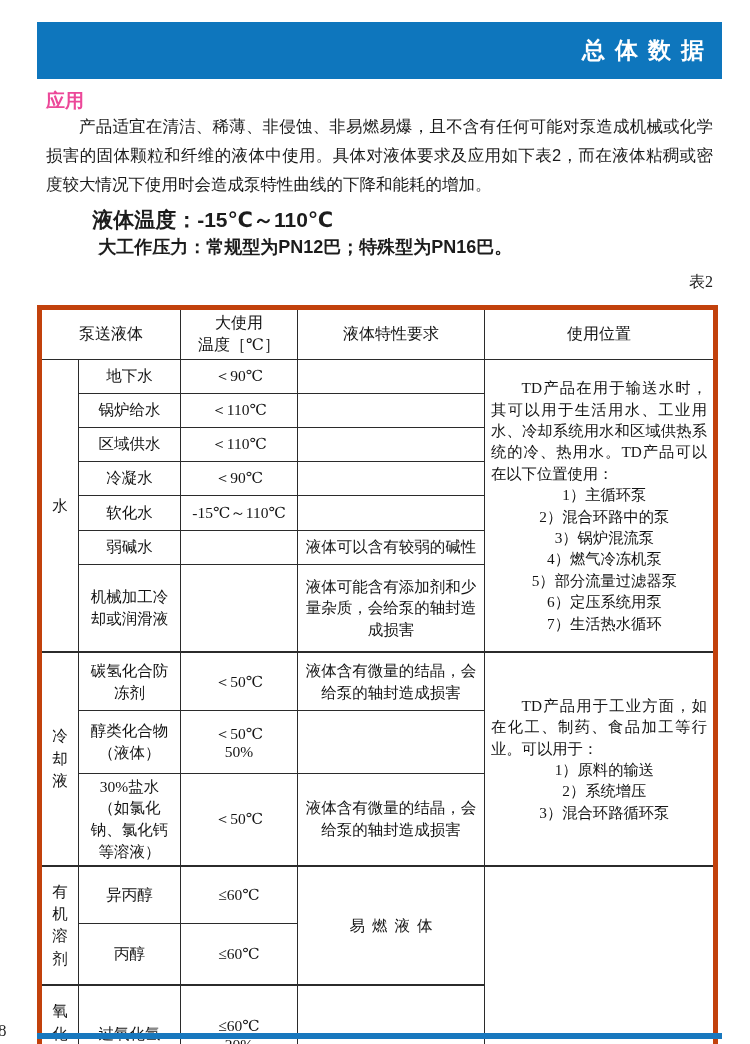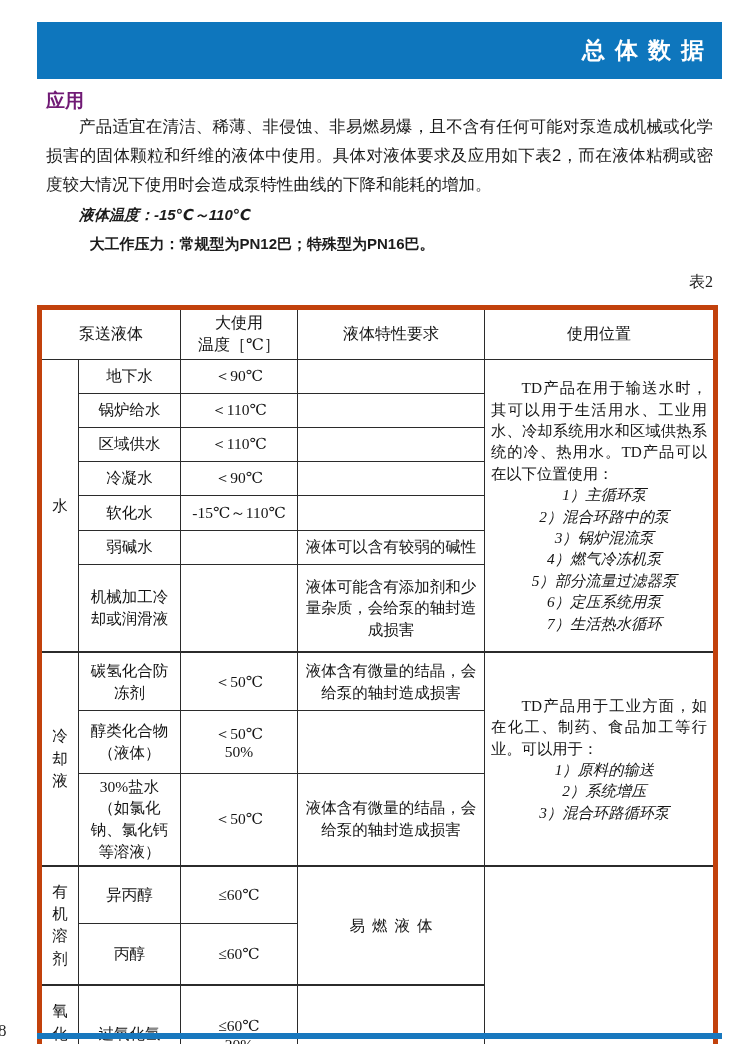--- a/index.html
+++ b/index.html
@@ -13,32 +13,32 @@
     position:absolute;left:37px;top:22px;width:685px;height:57px;
     background:#0e76bd;display:flex;align-items:center;justify-content:flex-end;
     padding-right:8px;box-sizing:border-box;
   }
   .topbar .title{
     color:#ffffff;font-weight:bold;font-size:23px;letter-spacing:10px;
     font-family:"Liberation Sans","DejaVu Sans",sans-serif;
   }
   
   .sec-heading{
-    position:absolute;left:46px;top:88px;font-size:19px;font-weight:bold;color:#701a75;
+    position:absolute;left:46px;top:88px;font-size:19px;font-weight:bold;color:#ec4899;
   }
   .body-par{
     position:absolute;left:46px;top:112px;width:667px;
     font-size:16.5px;font-weight:400;line-height:1.75;text-indent:2em;color:#1a1a1a;
     text-align:justify;
   }
   .temp-line{
-    position:absolute;left:46px;top:206px;font-size:15px;font-weight:600;padding-left:2.2em;font-style:italic;
+    position:absolute;left:46px;top:206px;font-size:21px;font-weight:600;padding-left:2.2em;
   }
   .pressure-line{
-    position:absolute;left:46px;top:235px;font-size:15px;font-weight:600;padding-left:2.9em;
+    position:absolute;left:46px;top:235px;font-size:18px;font-weight:600;padding-left:2.9em;
   }
   .tbl-caption{
     position:absolute;left:37px;top:272px;width:676px;text-align:right;
     font-size:16px;font-family:"Liberation Serif","DejaVu Serif",serif;color:#222;
   }
   
   table.liquids{
     position:absolute;left:37px;top:305px;width:676px;
     border-collapse:collapse;table-layout:fixed;
     font-family:"Liberation Serif","DejaVu Serif",serif;
@@ -51,21 +51,21 @@
   }
   table.liquids tr.gsep td{border-top:2px solid #2b2b2b;}
   td.hdr{font-size:16px;}
   td.left{text-align:left;}
   td.req{text-align:left;padding:4px 6px;}
   td.loc{
     text-align:left;vertical-align:top;padding:6px 7px;line-height:1.56;font-size:15.3px;
   }
   td.loc.vmid{vertical-align:middle;}
   .loc-intro{text-indent:2em;text-align:justify;}
-  .loc-item{padding-left:0.7em;font-style:italic;}
+  .loc-item{padding-left:0.7em;}
   .vlabel{width:1.1em;margin:12px auto;word-break:break-all;line-height:1.45;}
   .temp-note{line-height:1.05;text-align:center;}
   td.flam{letter-spacing:0.45em;text-indent:0.45em;}
   
   .bottombar{
     position:absolute;left:37px;top:1033px;width:685px;height:6px;background:#1878be;
   }
   .pagenum{
     position:absolute;left:-2px;top:1021px;font-size:17px;color:#2a2a2a;
     font-family:"Liberation Serif","DejaVu Serif",serif;

